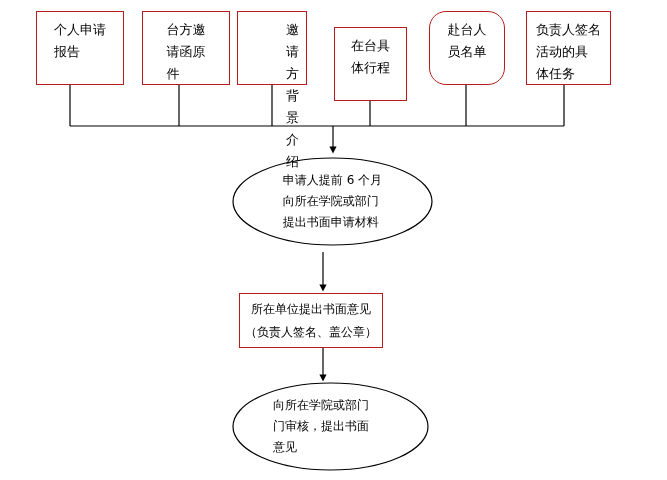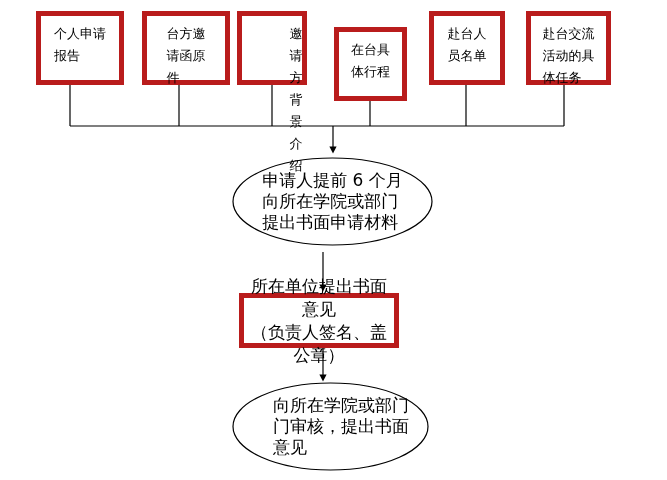--- a/index.html
+++ b/index.html
@@ -26,25 +26,25 @@
     height: 480px;
   }
   .node {
     position: absolute;
     box-sizing: border-box;
     display: flex;
     align-items: center;
     justify-content: center;
   }
   .node-box {
-    border: 5px solid #b91c1c;
+    border: 1px solid #b91c1c;
     background: #ffffff;
   }
   .node-text {
-    font-size: 17px;
+    font-size: 12px;
     line-height: 21px;
     color: #000000;
     white-space: pre-line;
     text-align: center;
   }
   
   .top-box {
     align-items: flex-start;
     justify-content: center;
     padding-top: 7px;
@@ -116,38 +116,38 @@
     <span class="node-text">邀请方
 背景介
 绍</span>
   </div>
 
   <div class="node node-box top-box" style="left:334px; top:11px; width:73px; height:74px;margin-top:16px;">
     <span class="node-text">在台具
 体行程</span>
   </div>
 
-  <div class="node node-box top-box" style="left:429px; top:11px; width:76px; height:74px;">
+  <div class="node node-box top-box" style="left:429px; top:11px; width:76px; height:74px;border-radius:17px;">
     <span class="node-text">赴台人
 员名单</span>
   </div>
 
   <div class="node node-box top-box" style="left:526px; top:11px; width:85px; height:74px;">
-    <span class="node-text">赴台交流
+    <span class="node-text">负责人签名
 活动的具
 体任务</span>
   </div>
 
   <div class="node ellipse-node" style="left:233px; top:158px; width:199px; height:87px;">
     <span class="node-text">申请人提前 6 个月
 向所在学院或部门
 提出书面申请材料</span>
   </div>
 
-  <div class="node node-box rect-node" style="left:239px; top:293px; width:160px; height:55px;">
+  <div class="node node-box rect-node" style="left:239px; top:293px; width:144px; height:55px;">
     <span class="node-text">所在单位提出书面意见
 （负责人签名、盖公章）</span>
   </div>
 
   <div class="node ellipse-node" style="left:233px; top:383px; width:195px; height:87px; justify-content:flex-start; padding-left:40px; box-sizing:border-box;">
     <span class="node-text">向所在学院或部门
 门审核，提出书面
 意见</span>
   </div>
 

